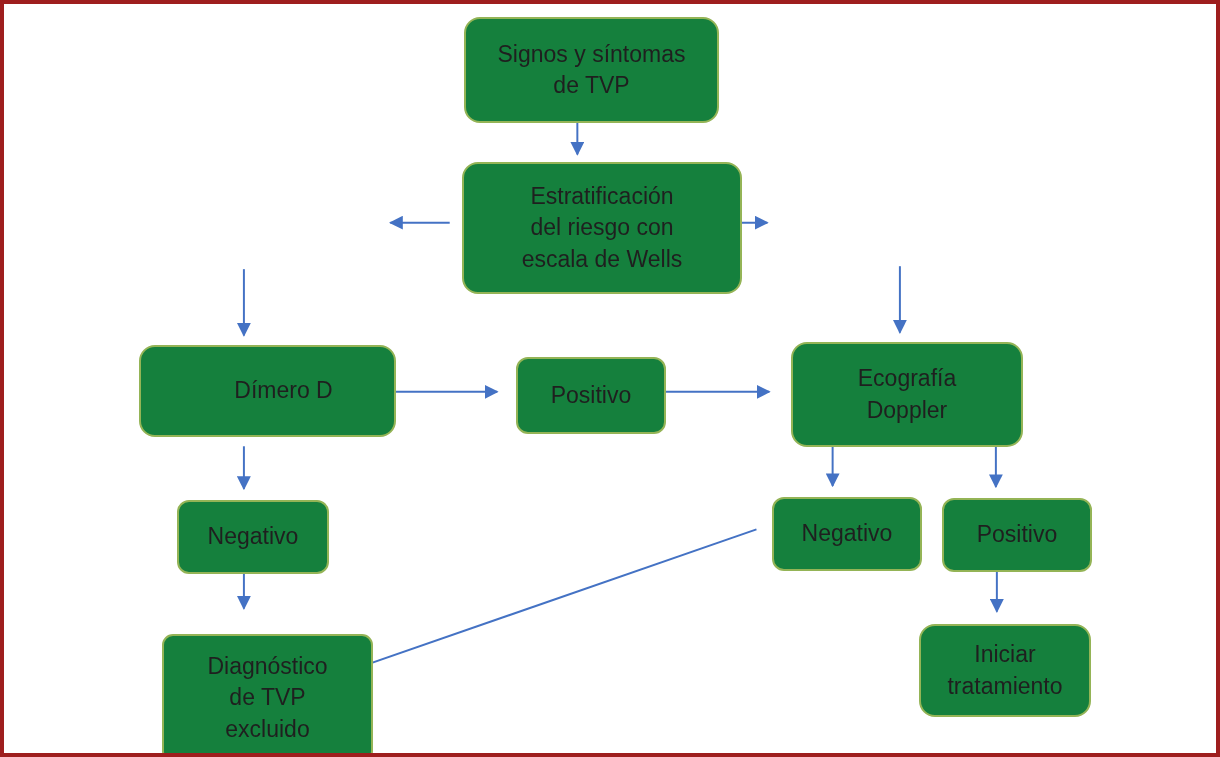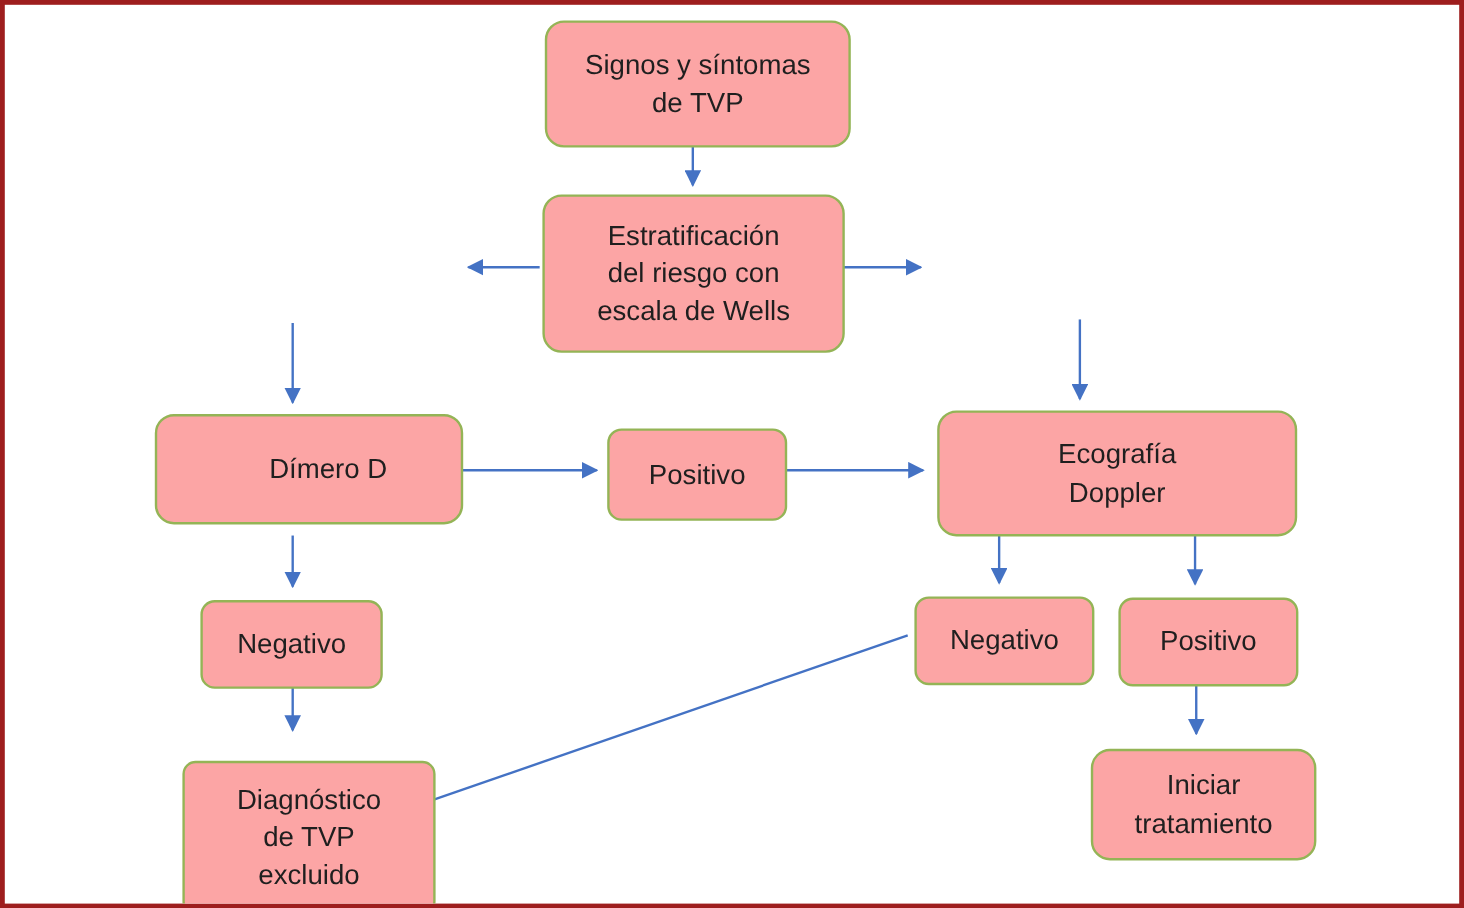--- a/index.html
+++ b/index.html
@@ -19,30 +19,31 @@
   }
   .arrow-layer {
     position: absolute;
     left: 0; top: 0;
     width: 100%; height: 100%;
     pointer-events: none;
   }
   .node {
     position: absolute;
     box-sizing: border-box;
-    background: #fca5a5;
+    background: #15803d;
     border: 2.5px solid var(--box-border, #94b456);
     border-radius: 16px;
     display: flex;
     align-items: center;
     justify-content: center;
     text-align: center;
     font-size: 23px;
     line-height: 1.35;
     color: var(--text, #1f1f1f);
+    margin-left: 10px;
   }
   .node .lbl { white-space: pre-line; }
   .node.small { border-radius: 12px; }
 </style>
 </head>
 <body>
 
 <div class="canvas">
 
   <svg class="arrow-layer" width="1220" height="757" viewBox="0 0 1220 757" xmlns="http://www.w3.org/2000/svg">
@@ -66,37 +67,37 @@
       <line x1="1001" y1="568" x2="1001" y2="614" marker-end="url(#ah)"></line>
       <line x1="758" y1="531" x2="343" y2="675" marker-end="url(#ah)"></line>
     </g>
   </svg>
 
   <div class="node" style="left:450px; top:13px; width:255px; height:106px;">
     <span class="lbl">Signos y síntomas
 de TVP</span>
   </div>
 
-  <div class="node" style="left:448px; top:158px; width:252px; height:132px;">
+  <div class="node" style="left:448px; top:158px; width:280px; height:132px;">
     <span class="lbl">Estratificación
 del riesgo con
 escala de Wells</span>
   </div>
 
 
 
   <div class="node" style="left:125px; top:341px; width:257px; height:92px;padding-left:32px;">
     <span class="lbl">Dímero D</span>
   </div>
 
   <div class="node small" style="left:502px; top:353px; width:150px; height:77px;">
     <span class="lbl">Positivo</span>
   </div>
 
-  <div class="node" style="left:777px; top:338px; width:300px; height:105px;">
+  <div class="node" style="left:777px; top:338px; width:232px; height:105px;">
     <span class="lbl">Ecografía
 Doppler</span>
   </div>
 
   <div class="node small" style="left:163px; top:496px; width:152px; height:74px;">
     <span class="lbl">Negativo</span>
   </div>
 
   <div class="node small" style="left:758px; top:493px; width:150px; height:74px;">
     <span class="lbl">Negativo</span>
@@ -105,18 +106,18 @@
   <div class="node small" style="left:928px; top:494px; width:150px; height:74px;">
     <span class="lbl">Positivo</span>
   </div>
 
   <div class="node" style="left:148px; top:630px; width:211px; height:128px;border-radius:11px;">
     <span class="lbl">Diagnóstico
 de TVP
 excluido</span>
   </div>
 
-  <div class="node" style="left:905px; top:620px; width:188px; height:93px;">
+  <div class="node" style="left:905px; top:620px; width:172px; height:93px;">
     <span class="lbl">Iniciar
 tratamiento</span>
   </div>
 
 </div>
 
 </body></html>

